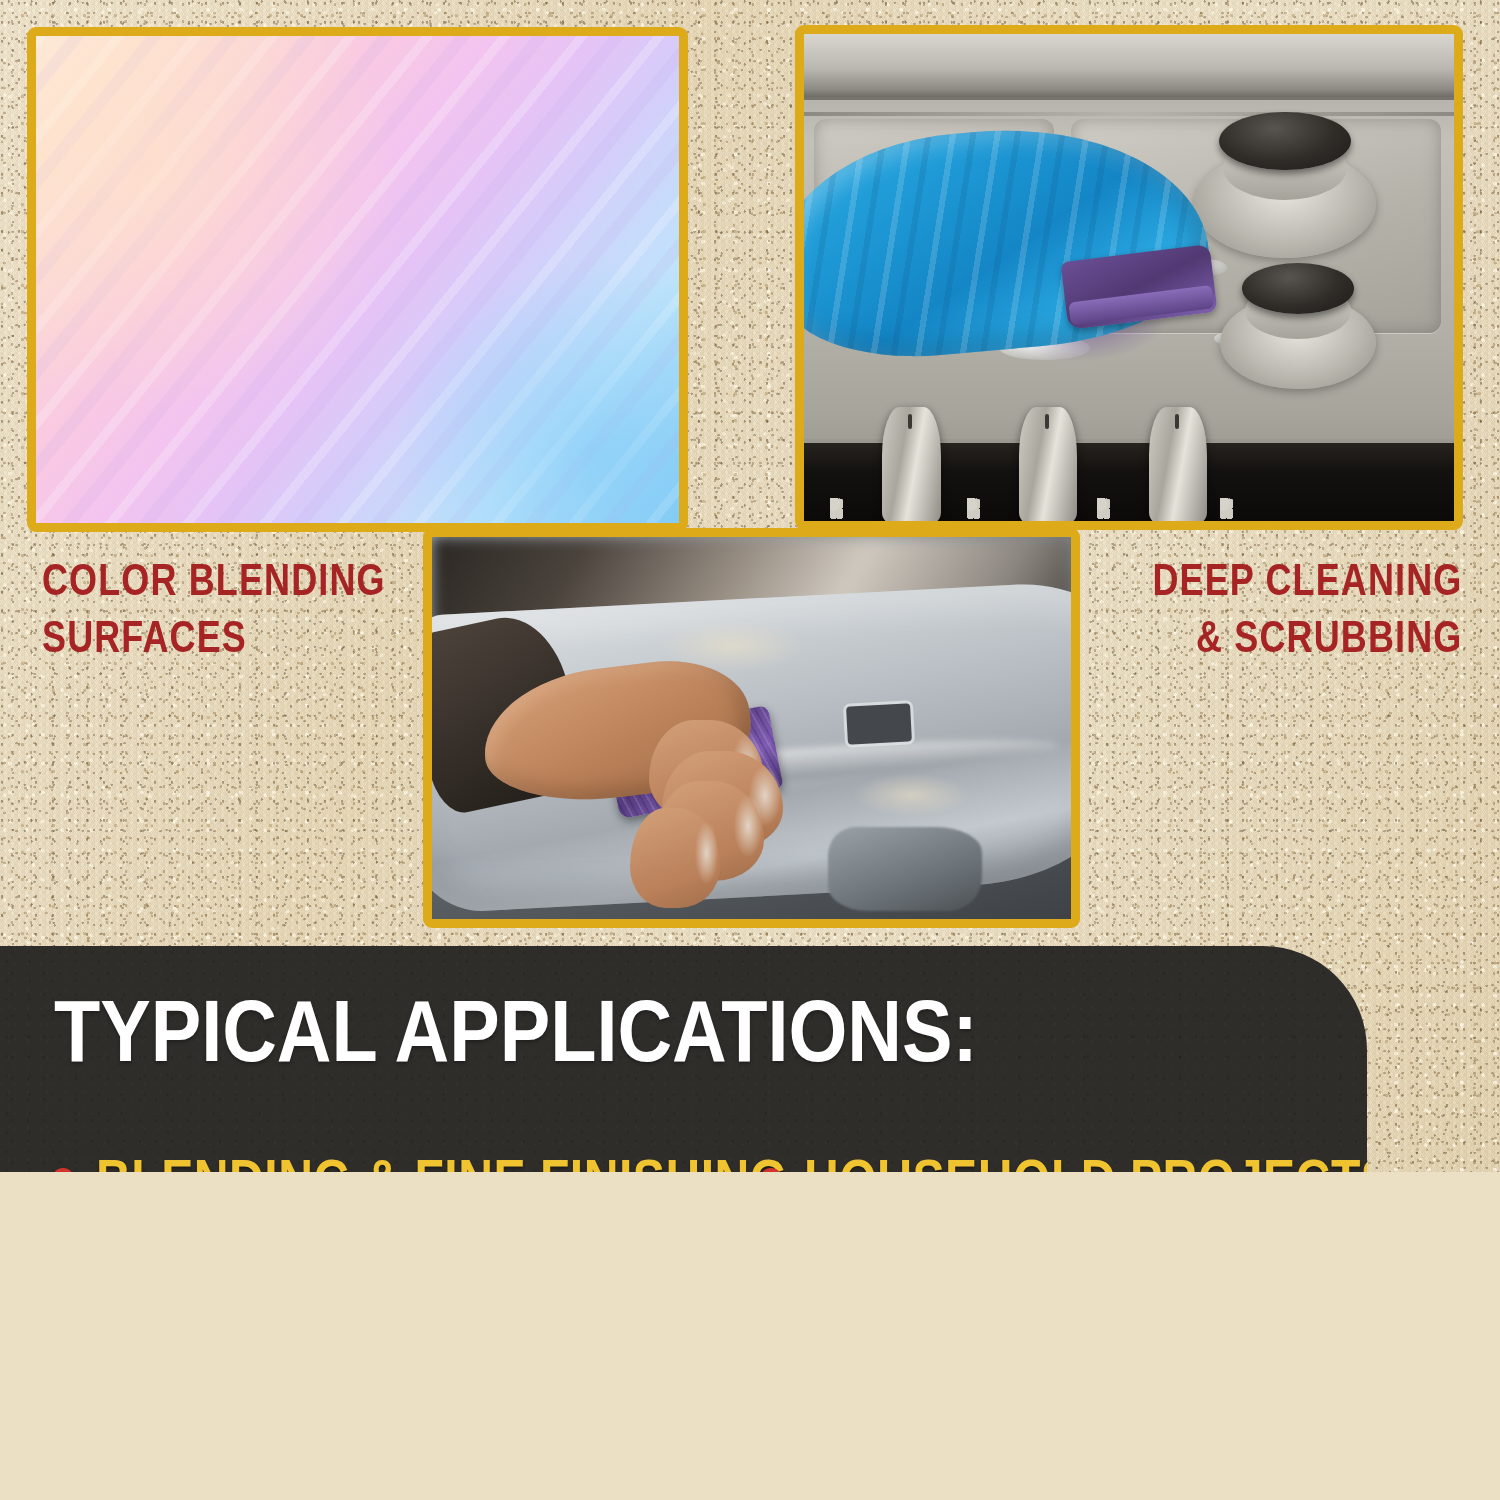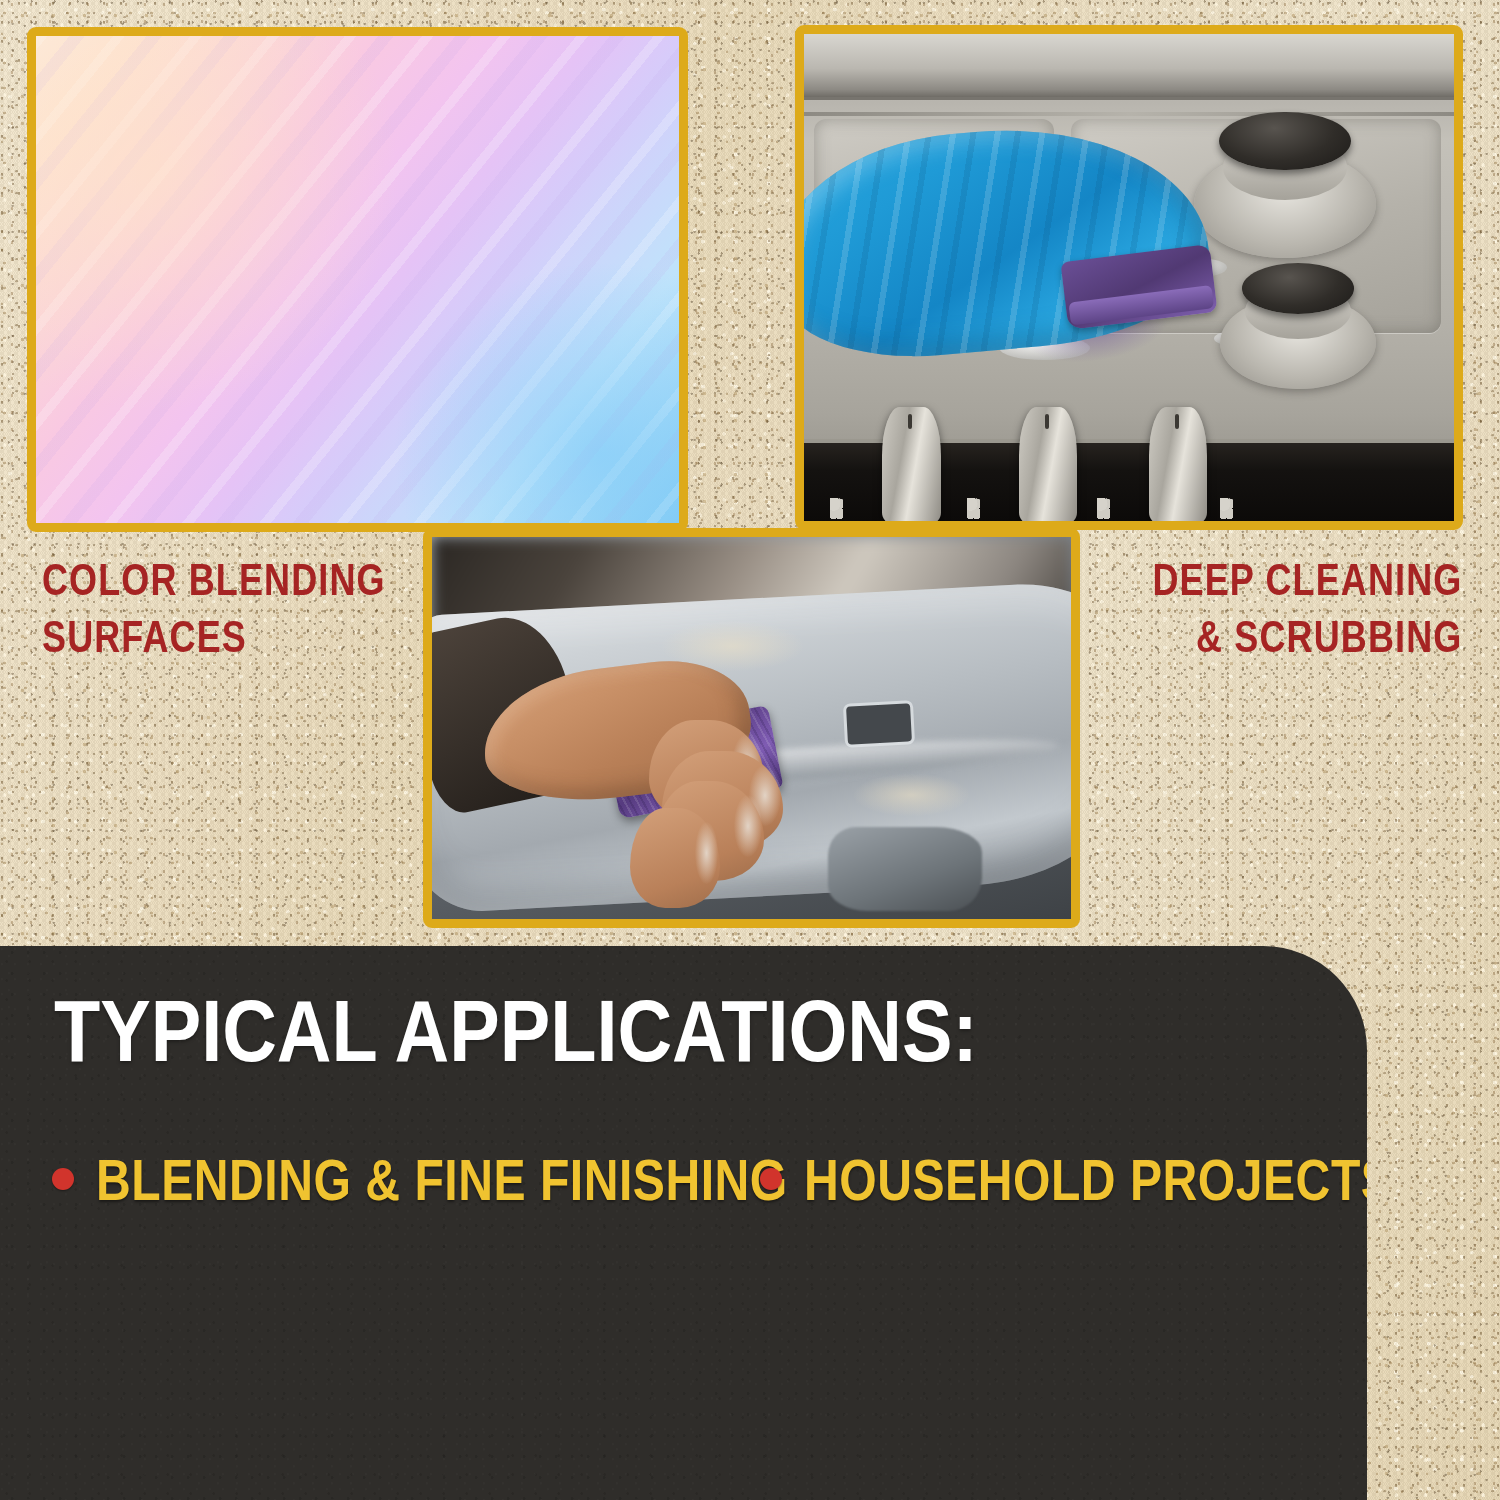--- a/index.html
+++ b/index.html
@@ -1,21 +1,21 @@
 <!DOCTYPE html>
 <html><head>
 <meta charset="utf-8">
 <style>
   html,body{margin:0;padding:0;}
   body{
     width:1500px;height:1500px;overflow:hidden;
     font-family:"Liberation Sans", sans-serif;
     background:#ece0c4;
   }
-  #stage{position:relative;width:1500px;height:1500px;overflow:hidden;}
+  #stage{position:relative;width:1500px;height:1172px;overflow:hidden;}
 
   
   .bg{
     position:absolute;inset:0;
     background-color:#ede1c6;
     background-image:
       radial-gradient(circle at 12% 18%, rgba(120,96,58,.55) 0 1.1px, transparent 1.4px),
       radial-gradient(circle at 38% 7%,  rgba(90,70,40,.45) 0 1px, transparent 1.3px),
       radial-gradient(circle at 63% 27%, rgba(150,120,78,.45) 0 1.2px, transparent 1.5px),
       radial-gradient(circle at 85% 12%, rgba(70,55,32,.40) 0 1px, transparent 1.3px),

